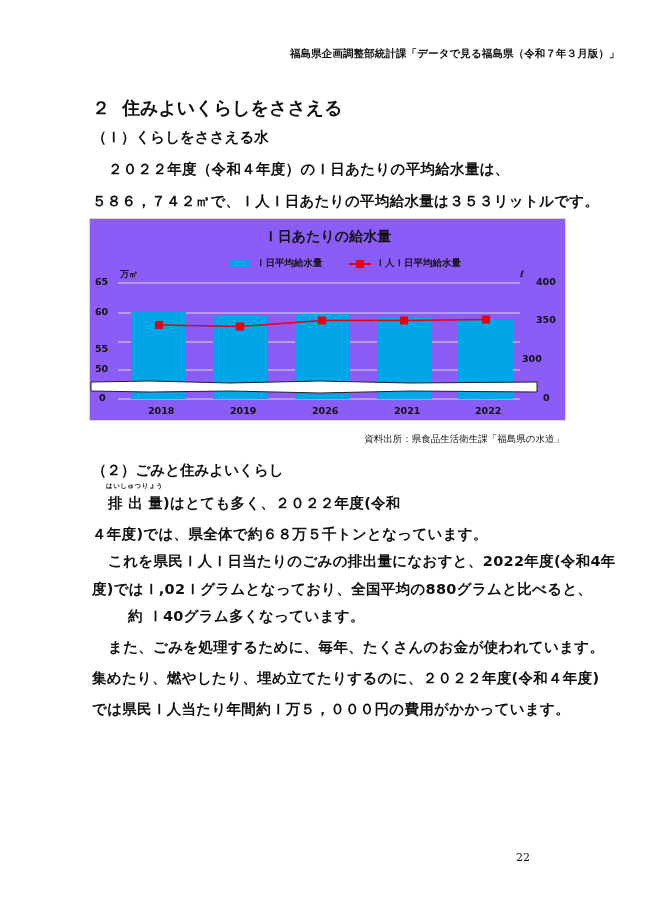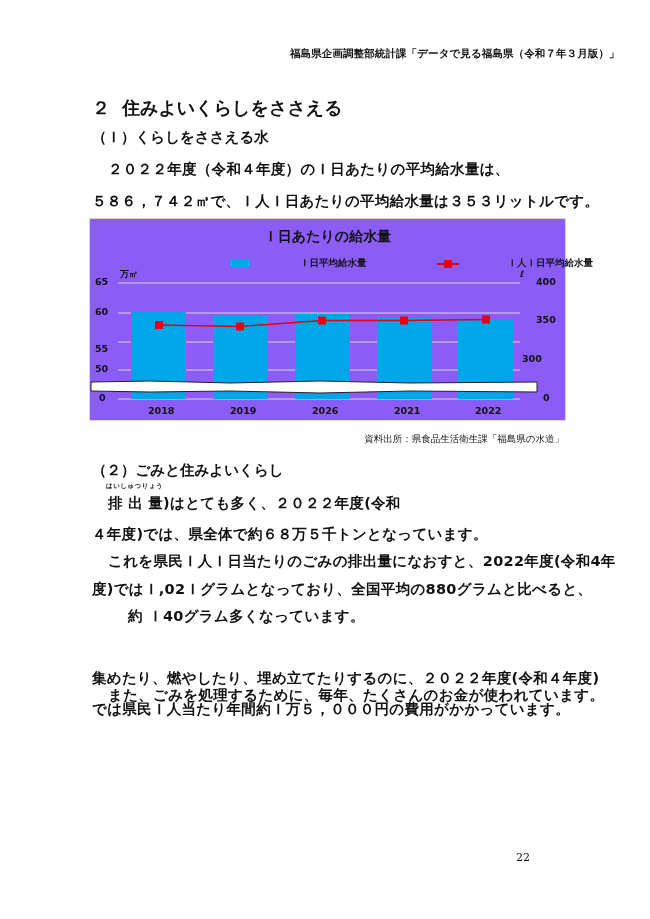--- a/index.html
+++ b/index.html
@@ -14,21 +14,21 @@
   }
   .section-title { left: 92px; top: 96px; font-size: 18px; font-weight: bold; white-space: nowrap; }
   .section-title .num { display: inline-block; width: 30px; }
   .subsection { left: 92px; top: 128px; font-size: 14.5px; font-weight: bold; white-space: nowrap; }
   .para-line { font-size: 14.5px; font-weight: bold; white-space: nowrap; letter-spacing: 0.3px; }
   .chart-box {
     left: 89px; top: 218px; width: 475px; height: 201px;
     border: 1px solid #d9d9d9; background: #8b5cf6;
   }
   .chart-title { left: 0; top: 9px; width: 475px; text-align: center; font-size: 14px; font-weight: bold; }
-  .legend { left: 140px; top: 38px; font-size: 9.5px; font-weight: bold; white-space: nowrap; display: flex; align-items: center; gap: 44px; }
+  .legend { left: 140px; top: 38px; font-size: 9.5px; font-weight: bold; white-space: nowrap; display: flex; align-items: center; }
   .legend .sw-bar { display: inline-block; width: 20px; height: 7px; background: #00a6e8; margin-right: 6px; }
   .legend .sw-line { display: inline-block; width: 22px; height: 10px; position: relative; margin: 0 5px 0 26px; }
   .legend .sw-line::before { content: ""; position: absolute; left: 0; right: 0; top: 4px; height: 2px; background: #e60012; }
   .legend .sw-line::after { content: ""; position: absolute; left: 7px; top: 1px; width: 8px; height: 8px; background: #e60012; }
   .axis-unit { font-size: 9px; font-weight: bold; }
   .tick { font-size: 9.5px; font-weight: bold; }
   .source { left: 300px; top: 433px; width: 264px; text-align: right; font-size: 9.5px; font-weight: normal; white-space: nowrap; }
   .ruby-wrap { position: relative; display: inline-block; }
   .ruby-wrap .rt { position: absolute; left: -2px; top: -12px; font-size: 6.5px; white-space: nowrap; letter-spacing: 0.5px; }
   .page-num { left: 0; top: 851px; width: 530px; text-align: right; font-family: "DejaVu Serif", serif; font-size: 11px; }
@@ -112,17 +112,17 @@
 
 <div class="abs para-line" style="left:108px; top:494px;">
   <span class="ruby-wrap"><span class="rt">はいしゅつりょう</span><span>排 出 量</span></span><span>)はとても多く、２０２２年度(令和</span>
 </div>
 <div class="abs para-line" style="left:92px; top:525px;">４年度)では、県全体で約６８万５千トンとなっています。</div>
 
 <div class="abs para-line" style="left:108px; top:552px;">これを県民Ｉ人Ｉ日当たりのごみの排出量になおすと、2022年度(令和4年</div>
 <div class="abs para-line" style="left:92px; top:580px;">度)ではＩ,02Ｉグラムとなっており、全国平均の880グラムと比べると、</div>
 <div class="abs para-line" style="left:92px; top:607px;margin-left:36px;">約 Ｉ40グラム多くなっています。</div>
 
-<div class="abs para-line" style="left:108px; top:638px;margin-top:48px;">また、ごみを処理するために、毎年、たくさんのお金が使われています。</div>
+<div class="abs para-line" style="left:108px; top:638px;">また、ごみを処理するために、毎年、たくさんのお金が使われています。</div>
 <div class="abs para-line" style="left:92px; top:669px;">集めたり、燃やしたり、埋め立てたりするのに、２０２２年度(令和４年度)</div>
 <div class="abs para-line" style="left:92px; top:700px;">では県民Ｉ人当たり年間約Ｉ万５，０００円の費用がかかっています。</div>
 
 <div class="abs page-num">22</div>
 
 </body></html>

